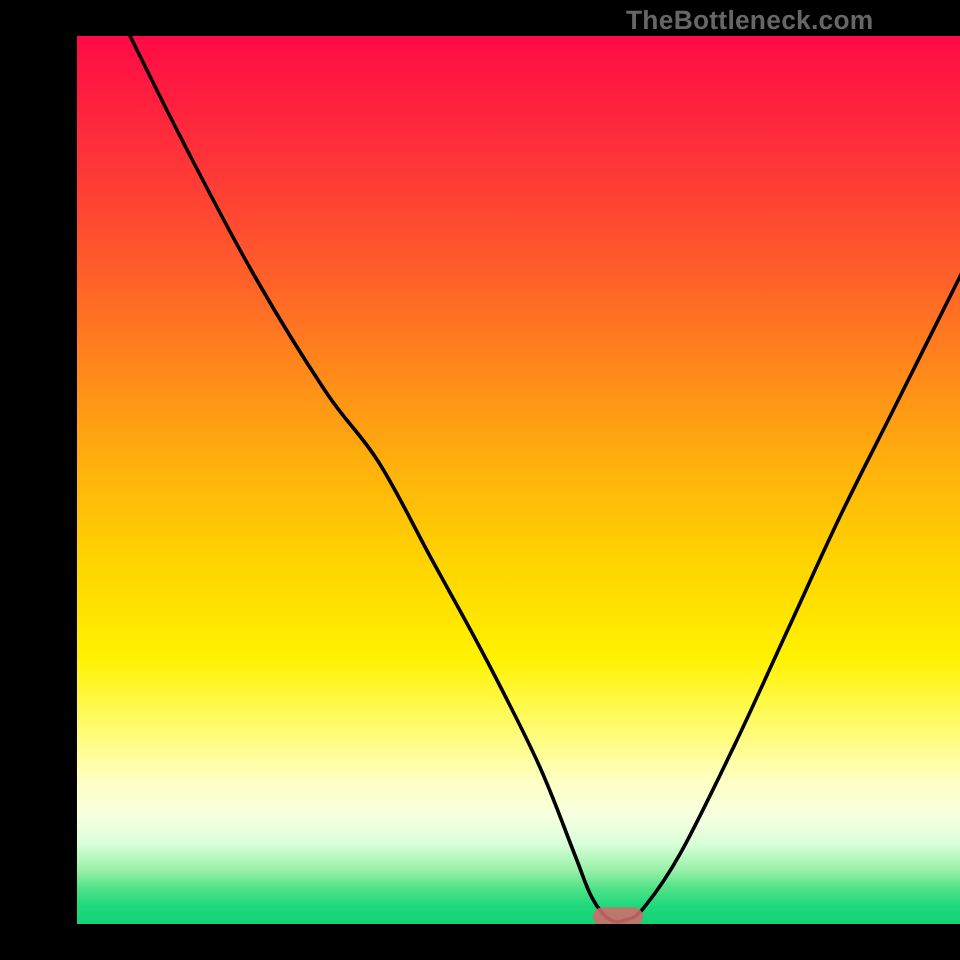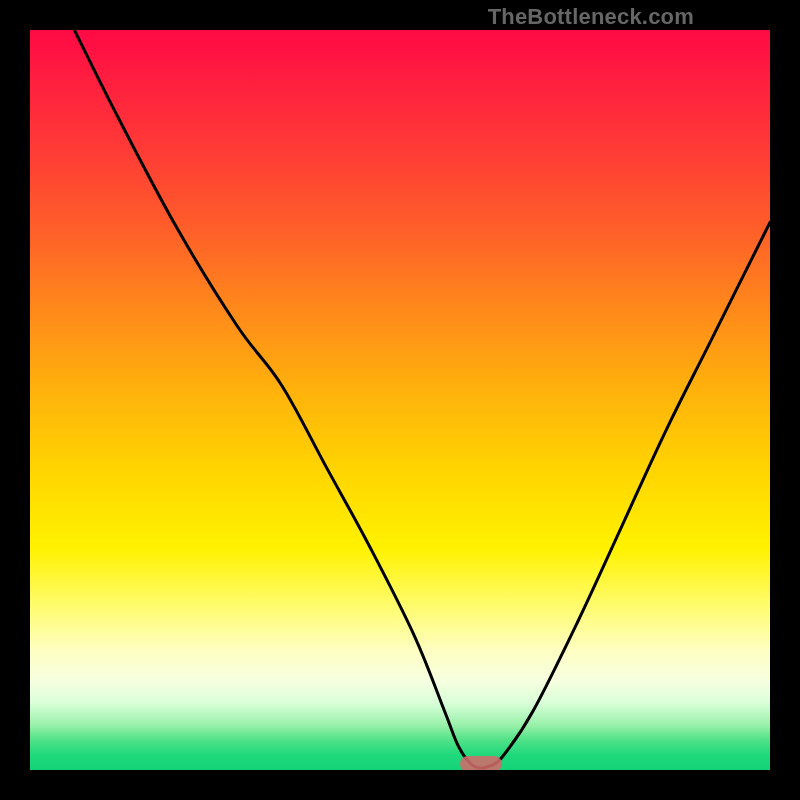--- a/index.html
+++ b/index.html
@@ -8,20 +8,21 @@
     width: 800px;
     height: 800px;
     overflow: hidden;
     background: #000;
   }
   .frame {
     position: relative;
     width: 704px;
     height: 800px;
     background: #000;
+    margin-left: 34px;
   }
   .watermark {
     position: absolute;
     top: 4px;
     right: 10px;
     color: #666666;
     font-family: Arial, Helvetica, sans-serif;
     font-size: 22px;
     font-weight: bold;
     letter-spacing: 0.2px;

